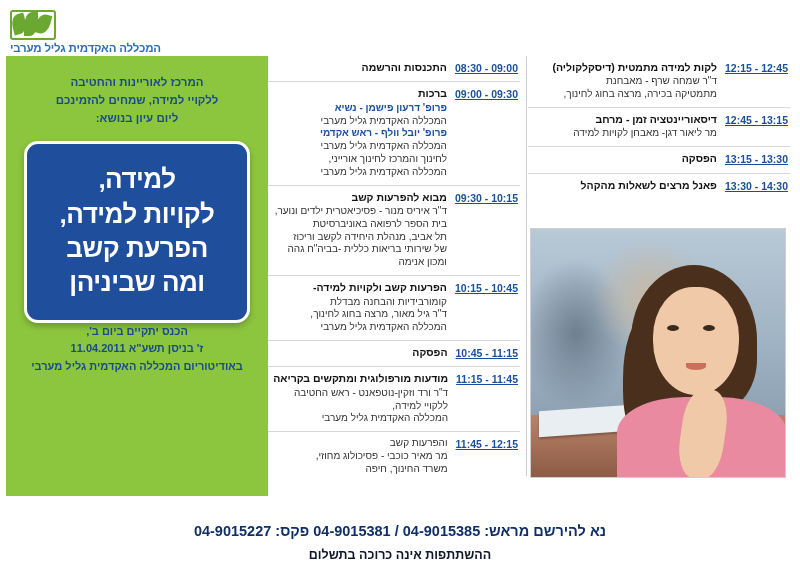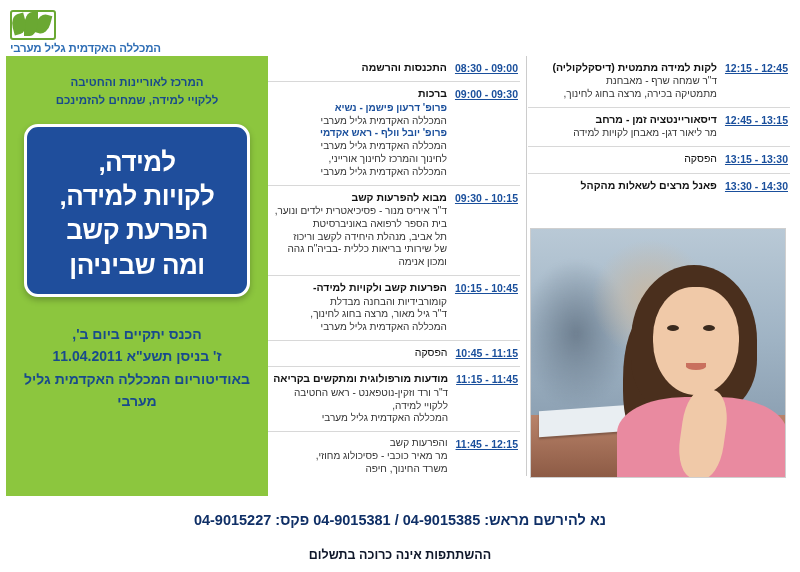--- a/index.html
+++ b/index.html
@@ -98,21 +98,21 @@
   }
   .item .body .title {
     font-weight: bold;
     color: #111;
     font-size: 10.5px;
     display: block;
     margin-bottom: 1px;
   }
   .item .body .line { display: block; }
   .item .body .line.b { font-weight: bold; color: #1a4f9c; }
-  .item.break .body .title { font-weight: normal; color: #111; }
+  .item.break .body .title { font-weight: bold; color: #111; }
 
   
   .photo {
     position: absolute;
     left: 530px; top: 228px;
     width: 256px; height: 250px;
     right: auto;
     overflow: hidden;
     border: 1px solid #cfcfcf;
     background: #9fb6c8;
@@ -208,44 +208,43 @@
     font-size: 11.5px;
     color: #184a8c;
     font-weight: bold;
     line-height: 1.55;
     margin-bottom: 14px;
   }
   .blue-box {
     background: #1f4e9c;
     border: 3px solid #ffffff;
     border-radius: 14px;
-    padding: 18px 10px 12px 10px;
+    padding: 18px 10px 20px 10px;
     margin: 0 2px;
     box-shadow: 0 3px 6px rgba(0,0,0,.25);
   }
   .blue-box .bl {
     display: block;
     color: #ffffff;
     font-weight: bold;
     font-size: 26px;
     line-height: 1.32;
     letter-spacing: -0.5px;
   }
   .green-bottom {
-    font-size: 14px;
+    font-size: 11px;
     color: #184a8c;
     font-weight: bold;
     line-height: 1.6;
-    margin-top: 26px;
   }
 
   
   .footer-1 {
     position: absolute;
-    left: 0; right: 0; top: 512px;
+    left: 0; right: 0; top: 523px;
     text-align: center;
     font-size: 14.5px;
     font-weight: bold;
     color: #0f2f66;
     direction: rtl;
   }
   .footer-2 {
     position: absolute;
     left: 0; right: 0; top: 548px;
     text-align: center;
@@ -399,20 +398,21 @@
       <div class="ph-shirt"></div>
       <div class="ph-arm"></div>
     </div>
   </div>
 
   <div class="green-panel">
     <div class="green-inner">
       <div class="green-top">
         <div>המרכז לאוריינות והחטיבה</div>
         <div>ללקויי למידה, שמחים להזמינכם</div>
+        <div>ליום עיון בנושא:</div>
       </div>
       <div class="blue-box">
         <span class="bl">למידה,</span>
         <span class="bl">לקויות למידה,</span>
         <span class="bl">הפרעת קשב</span>
         <span class="bl">ומה שביניהן</span>
       </div>
       <div class="green-bottom">
         <div>הכנס יתקיים ביום ב',</div>
         <div>ז' בניסן תשע"א 11.04.2011</div>

